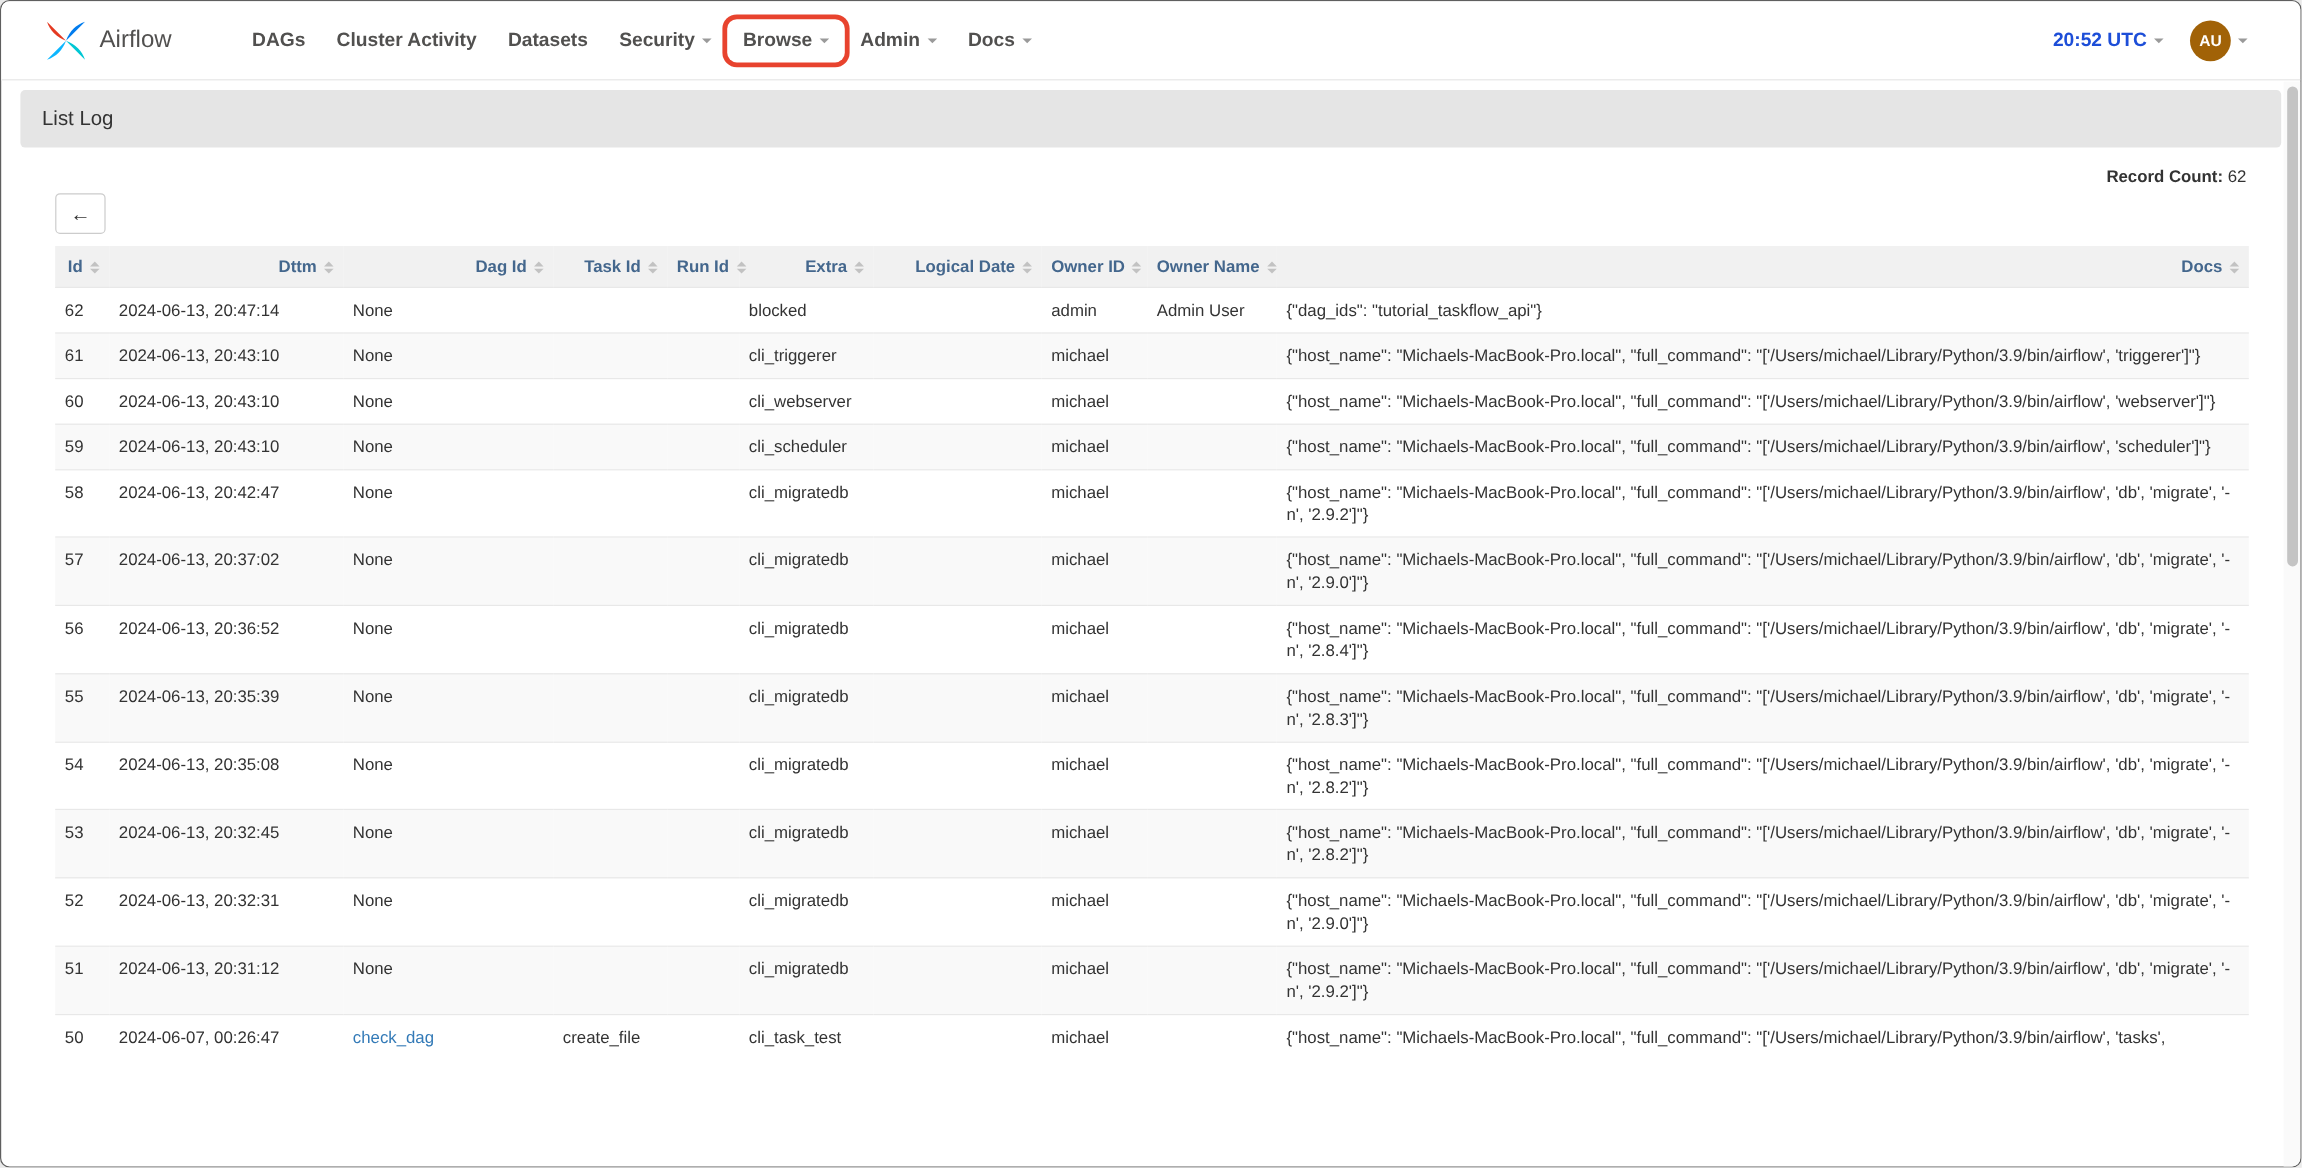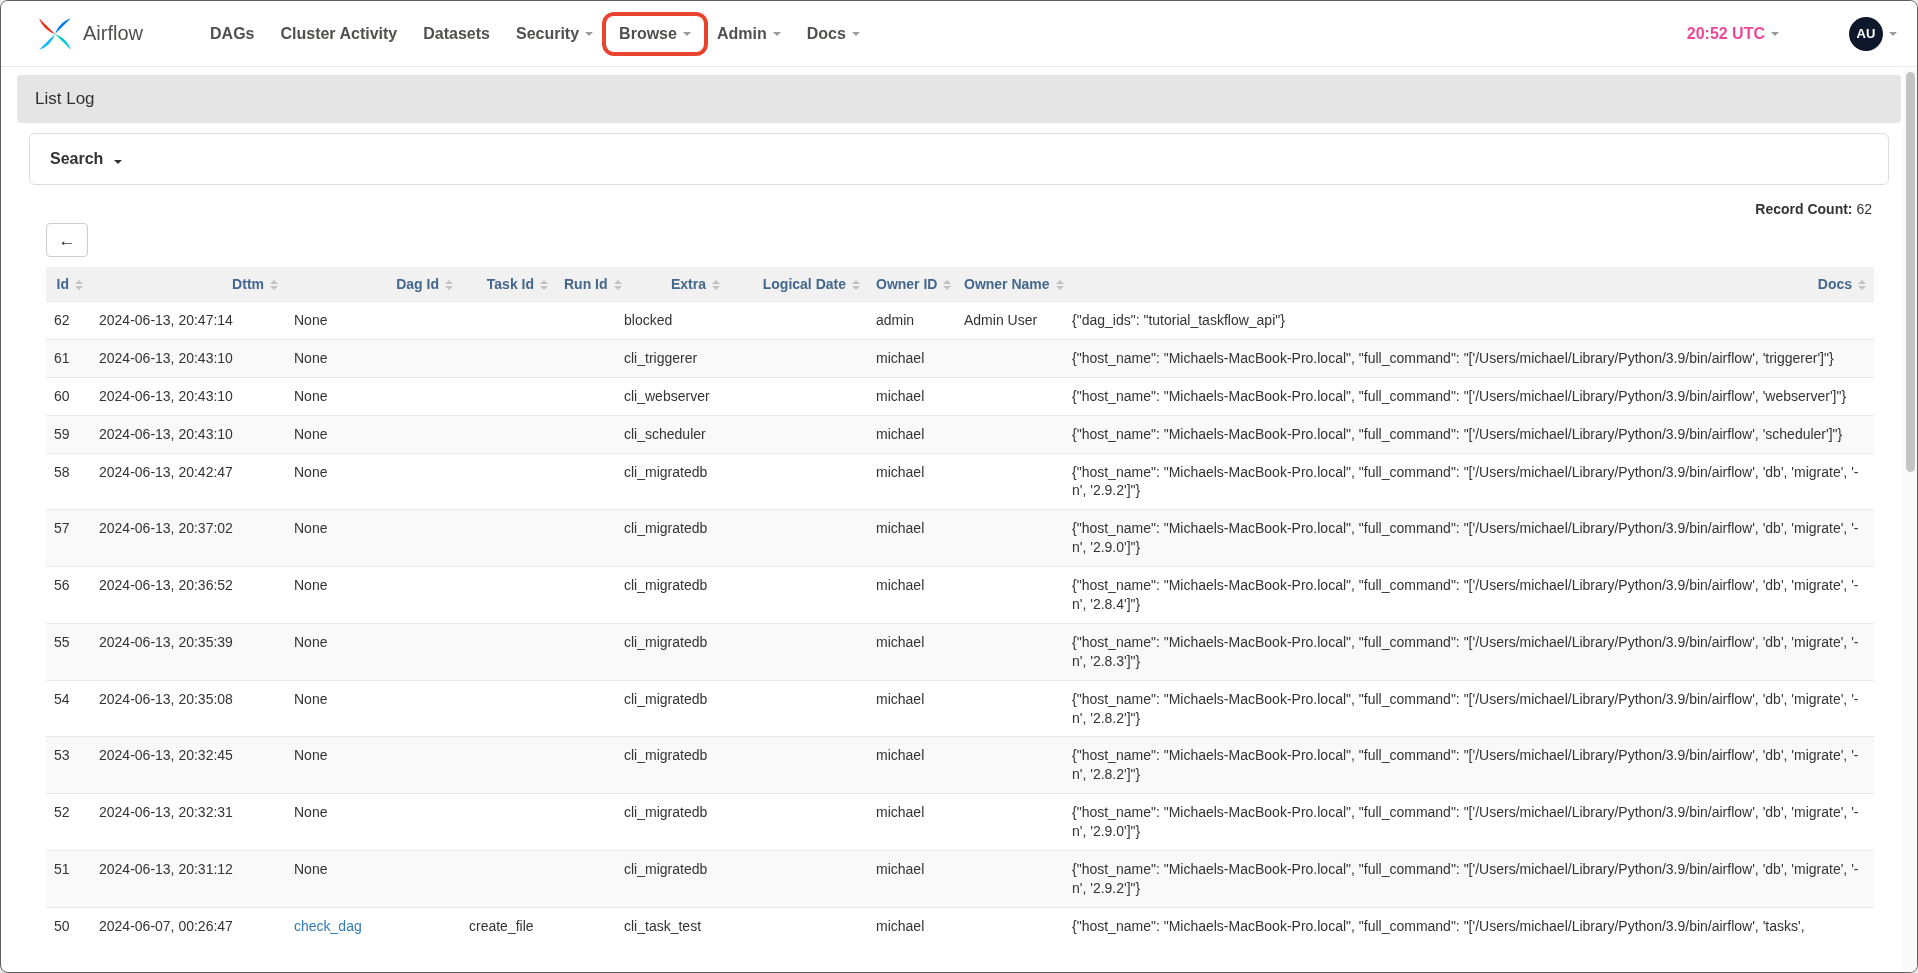--- a/index.html
+++ b/index.html
@@ -16,21 +16,21 @@
     border: 1px solid #5f5f5f;
     border-radius: 8px;
     overflow: hidden;
   }
 
   
   .navbar {
     height: 66px;
     display: flex;
     align-items: center;
-    padding: 0 20px 0 34px;
+    padding: 0 44px 0 34px;
     border-bottom: 1px solid #e7e7e7;
     background: #fff;
   }
   .brand { display: flex; align-items: center; gap: 8px; margin-right: 54px; }
   .brand-name { font-size: 20px; color: #51504f; }
   .nav-items { display: flex; align-items: center; }
   .nav-link {
     display: inline-flex;
     align-items: center;
     padding: 9px 13px;
@@ -45,30 +45,30 @@
   .nav-link.highlighted { box-shadow: 0 0 0 4px #e8432e; }
   .caret {
     display: inline-block;
     width: 0; height: 0;
     border-left: 4px solid transparent;
     border-right: 4px solid transparent;
     border-top: 4px solid #9a9a9a;
     margin-left: 6px;
   }
   .nav-right { margin-left: auto; display: flex; align-items: center; gap: 22px; }
-  .clock-menu { display: flex; align-items: center; font-size: 16px; font-weight: 600; color: #ec4899; cursor: pointer; }
+  .clock-menu { display: flex; align-items: center; font-size: 16px; font-weight: 600; color: #1d4ed8; cursor: pointer; }
   .user-menu { display: flex; align-items: center; cursor: pointer; }
   .avatar {
     width: 34px; height: 34px;
     border-radius: 50%;
-    background: #0f172a;
+    background: #a16207;
     color: #fff;
     font-size: 13px;
     font-weight: 700;
-    display: flex; align-items: center; justify-content: center; margin-left: 48px;
+    display: flex; align-items: center; justify-content: center;
   }
 
   
   .page-header {
     margin: 8px 16px 0;
     height: 48px;
     line-height: 48px;
     background: #e5e5e5;
     border-radius: 4px;
     padding: 0 18px;
@@ -227,24 +227,20 @@
       <div class="user-menu">
         <span class="avatar">AU</span>
         <span class="caret"></span>
       </div>
     </div>
   </header>
 
   <main>
     <div class="page-header">List Log</div>
 
-    <div class="search-panel">
-      <span>Search</span>
-      <span class="caret"></span>
-    </div>
 
     <div class="record-count">
       <span class="rc-label">Record Count:</span>
       <span>62</span>
     </div>
 
     <div class="back-row">
       <button class="back-btn">←</button>
     </div>
 

